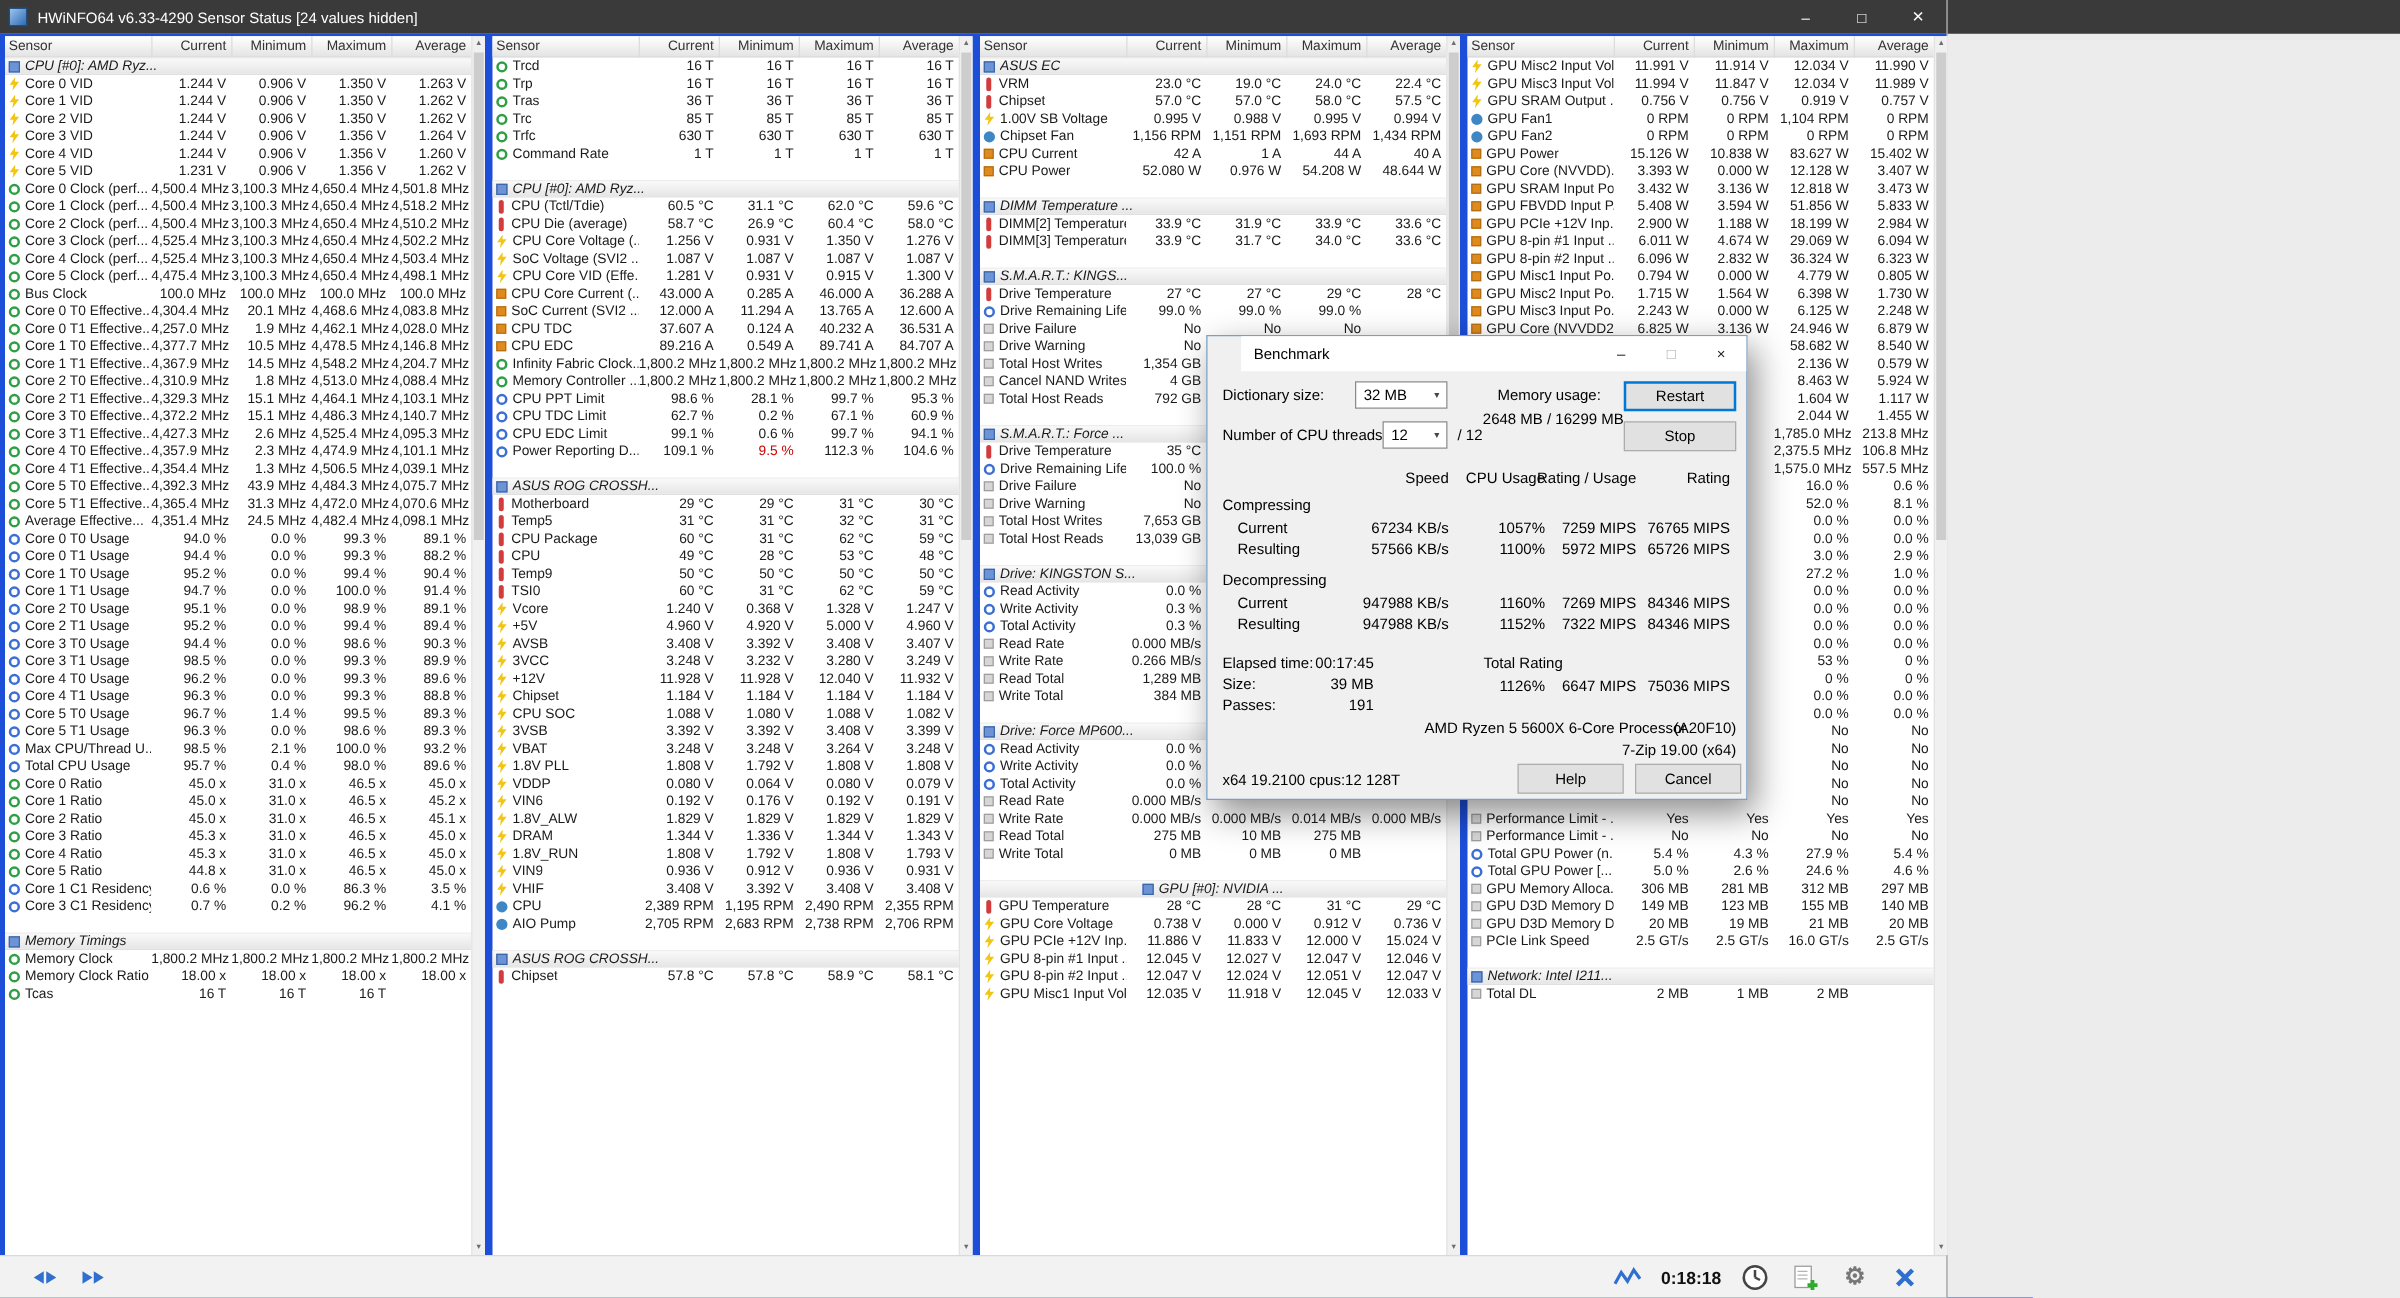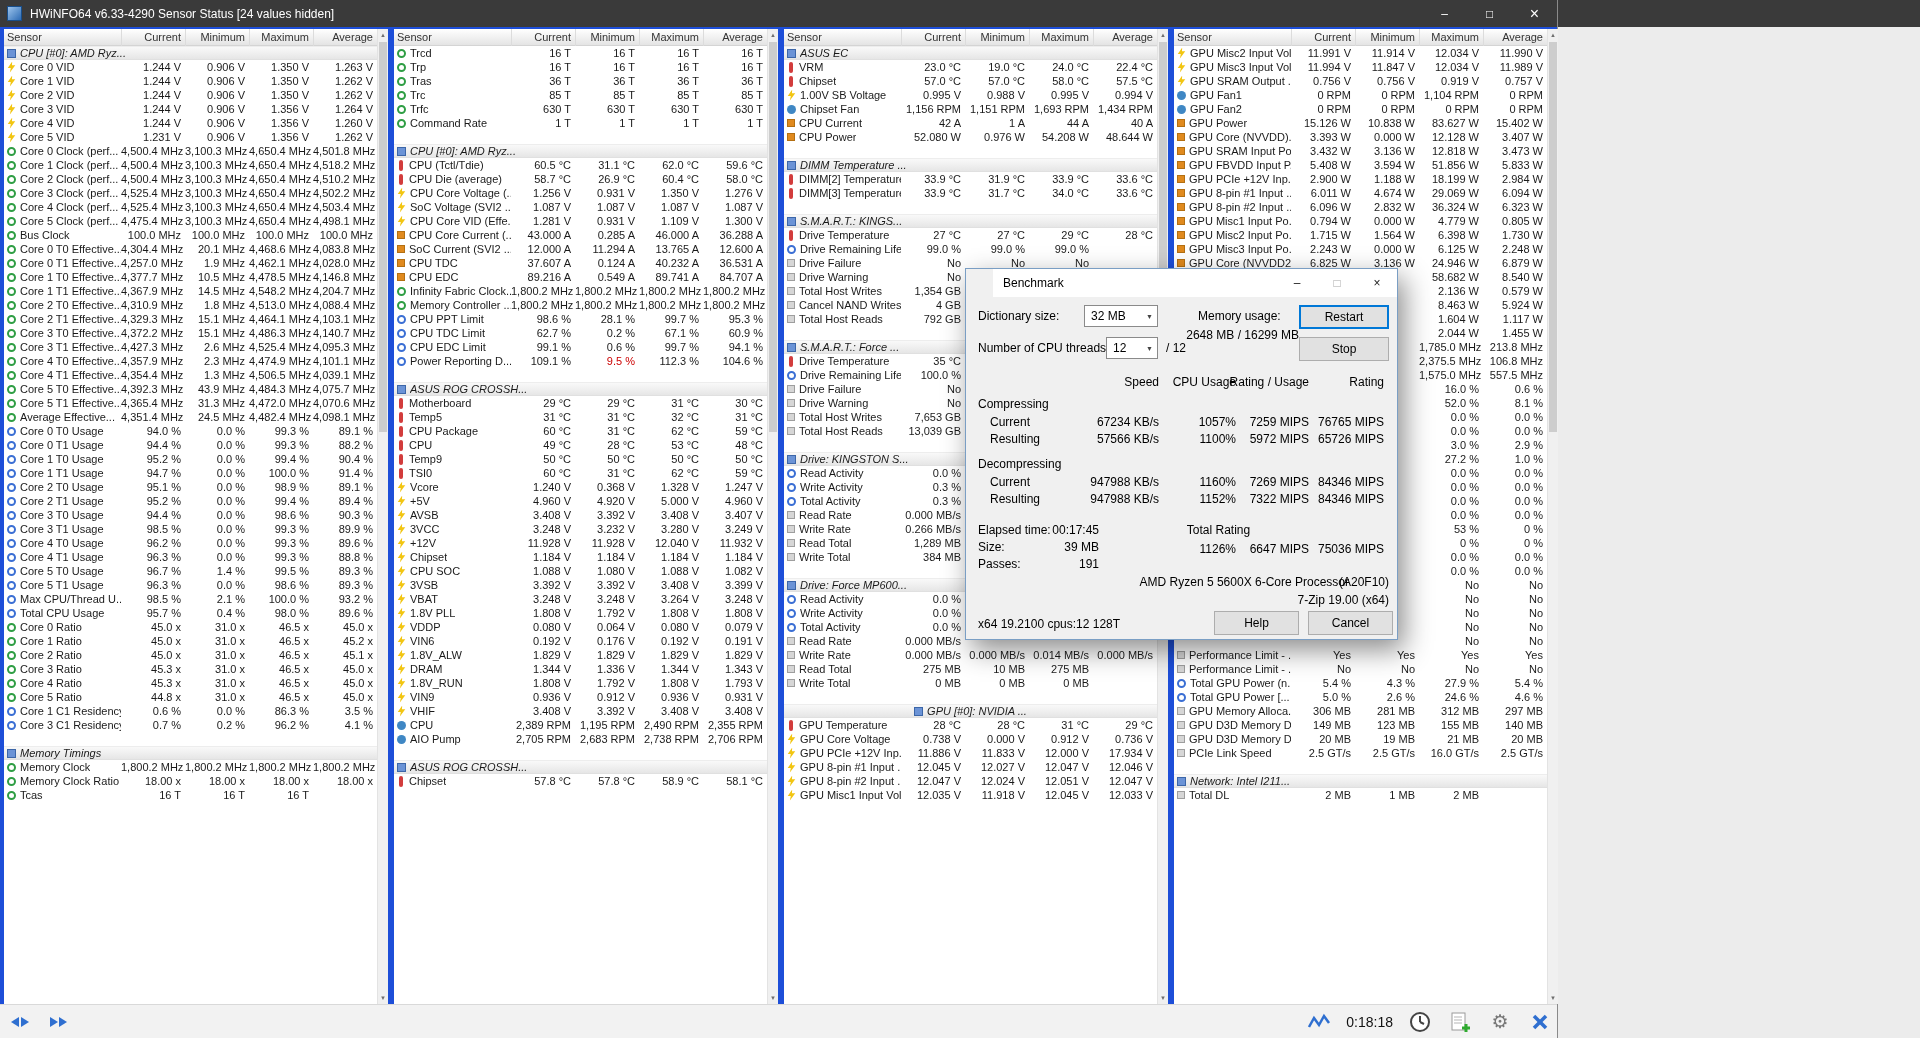--- a/index.html
+++ b/index.html
@@ -44,21 +44,21 @@
   .i-misc { width:8px; height:8px; background:#d6d6d6; border:1px solid #9e9e9e; }
   .i-sec  { width:9px; height:9px; background:#6b93d6; border:1px solid #3c66a8; }
 
   
   .pane-scroll { width:11px; background:#f0f0f0; border-left:1px solid #e3e3e3; position:relative; }
   .sb-a { height:12px; font-size:6px; color:#6e6e6e; text-align:center; line-height:12px; }
   .sb-a.sb-b { position:absolute; bottom:0; left:0; right:0; }
   .sb-thumb { position:absolute; top:13px; left:1px; width:8px; height:40%; background:#cdcdcd; }
 
   
-  .toolbar { position:absolute; left:0; bottom:0; width:1557px; height:34px; background:#f2f2f2; border-top:1px solid #d9d9d9; display:flex; align-items:center; padding:0 4px; }
+  .toolbar { position:absolute; left:0; bottom:0; width:1557px; height:34px; background:#f2f2f2; border-top:1px solid #d9d9d9; display:flex; align-items:center; padding:0 20px;font-weight:bold; }
   .nav-btn { width:32px; height:26px; display:flex; align-items:center; justify-content:center; margin-right:6px; }
   .tb-right { margin-left:auto; display:flex; align-items:center; gap:14px; }
   .tool-btn { display:flex; align-items:center; justify-content:center; width:26px; height:26px; }
   .time-label { font-size:14px; color:#111; }
   .gear { font-size:19px; color:#777; line-height:1; }
 
   
   .dialog { position:absolute; left:965px; top:268px; width:433px; height:372px; background:#f0f0f0; border:1px solid #7a9ec4; box-shadow:6px 10px 26px rgba(0,0,0,0.45); }
   .dlg-titlebar { height:28px; background:#ffffff; display:flex; align-items:center; font-size:12px; color:#000;margin-left:27px; }
   .dlg-title { padding-left:10px; flex:1; }
@@ -744,21 +744,21 @@
             <span class="val">1.087 V</span>
             <span class="val">1.087 V</span>
           </div>
           <div class="row">
             <span class="nmc">
               <span class="icn i-volt"></span>
               <span class="nm">CPU Core VID (Effe...</span>
             </span>
             <span class="val">1.281 V</span>
             <span class="val">0.931 V</span>
-            <span class="val">1.109 V</span>
+            <span class="val">0.915 V</span>
             <span class="val">1.300 V</span>
           </div>
           <div class="row">
             <span class="nmc">
               <span class="icn i-pow"></span>
               <span class="nm">CPU Core Current (...</span>
             </span>
             <span class="val">43.000 A</span>
             <span class="val">0.285 A</span>
             <span class="val">46.000 A</span>
@@ -1563,21 +1563,21 @@
             <span class="val">0.736 V</span>
           </div>
           <div class="row">
             <span class="nmc">
               <span class="icn i-volt"></span>
               <span class="nm">GPU PCIe +12V Inp...</span>
             </span>
             <span class="val">11.886 V</span>
             <span class="val">11.833 V</span>
             <span class="val">12.000 V</span>
-            <span class="val">17.934 V</span>
+            <span class="val">15.024 V</span>
           </div>
           <div class="row">
             <span class="nmc">
               <span class="icn i-volt"></span>
               <span class="nm">GPU 8-pin #1 Input ...</span>
             </span>
             <span class="val">12.045 V</span>
             <span class="val">12.027 V</span>
             <span class="val">12.047 V</span>
             <span class="val">12.046 V</span>

